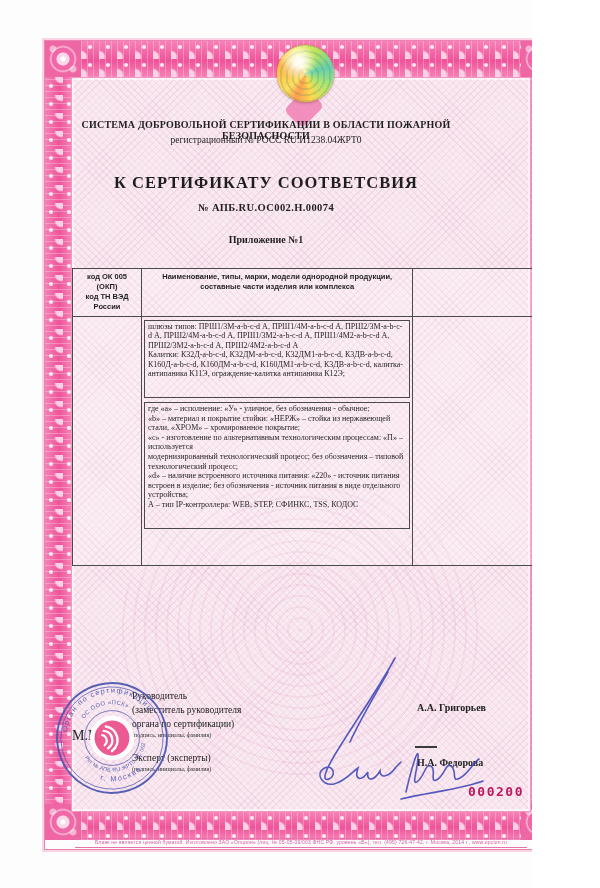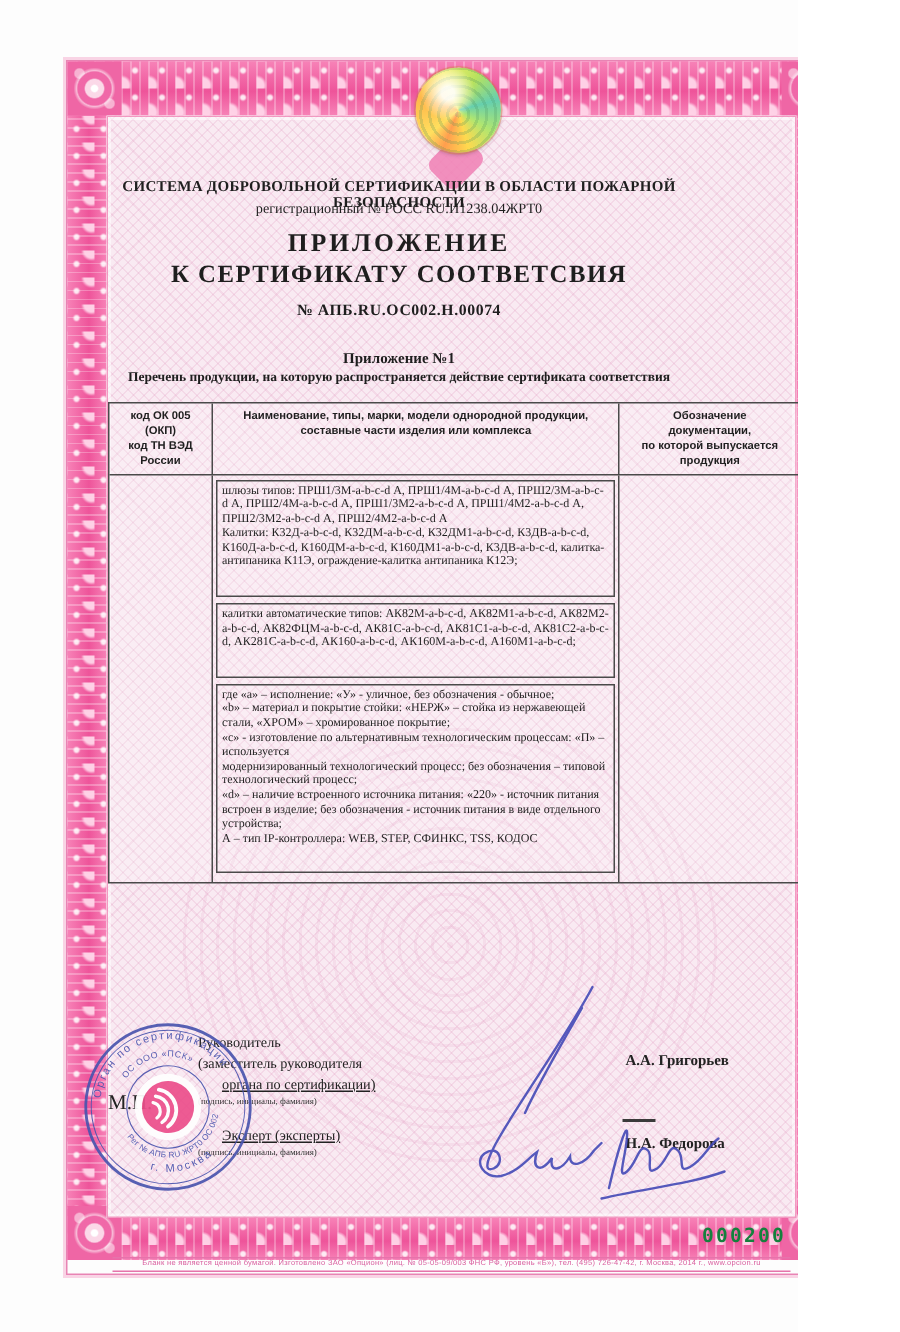--- a/index.html
+++ b/index.html
@@ -85,28 +85,28 @@
   .c2{width:59%;border-right:1px solid #4a4a4a;}
   .c3{width:26%;}
   .h-cell{font:bold 7.5px "Liberation Sans",sans-serif;text-align:center;white-space:pre-line;line-height:1.35;color:#1f1f1f;}
   .t-body{min-height:248px;}
   .blocks{padding:1px 0 0 0;width:100%;}
   .block{border:1px solid #4a4a4a;margin:0 1px 4px 1px;padding:1px 3px 18px 3px;
     font-size:8px;line-height:1.2;white-space:pre-line;color:#1f1f1f;}
   
   .mp-label{position:absolute;left:72px;top:728px;font-size:14px;z-index:3;}
   .leader-block{position:absolute;left:132px;top:689px;font-size:9.5px;line-height:14px;z-index:3;}
-  .u{text-decoration:underline;margin-left:16px;}
+  .u{}
   .sig-note{font-size:6px;line-height:8px;color:#333;}
   .expert-block{position:absolute;left:132px;top:752px;font-size:9.5px;line-height:13px;z-index:3;}
   .name{position:absolute;left:417px;font-weight:bold;font-size:10px;z-index:3;}
   .name-1{top:702px;} .name-2{top:757px;}
   .sig-dash{position:absolute;left:415px;top:746px;width:22px;height:1.5px;background:#3a3a3a;z-index:3;}
-  .serial{position:absolute;left:468px;top:817px;font:bold 13px "DejaVu Sans Mono",monospace;
-    letter-spacing:1.5px;color:#15803d;z-index:3;}
+  .serial{position:absolute;left:468px;top:784px;font:bold 13px "DejaVu Sans Mono",monospace;
+    letter-spacing:1.5px;color:#be185d;z-index:3;}
   
   .stamp{position:absolute;left:54px;top:680px;width:116px;height:116px;z-index:4;
     transform:rotate(-14deg);opacity:.92;}
   .sig-svg{position:absolute;left:300px;top:640px;width:200px;height:170px;z-index:5;}
 </style>
 </head>
 <body>
 
 <div id="page">
 
@@ -123,46 +123,39 @@
     <div class="microprint">Бланк не является ценной бумагой. Изготовлено ЗАО «Опцион» (лиц. № 05-05-09/003 ФНС РФ, уровень «Б»), тел. (495) 726-47-42, г. Москва, 2014 г., www.opcion.ru</div>
   </div>
 
   <div class="watermark"></div>
 
   <div class="holo-base"></div>
   <div class="hologram"></div>
 
   <div class="ctext sys-line">СИСТЕМА ДОБРОВОЛЬНОЙ СЕРТИФИКАЦИИ В ОБЛАСТИ ПОЖАРНОЙ БЕЗОПАСНОСТИ</div>
   <div class="ctext reg-line">регистрационный № РОСС RU.И1238.04ЖРТ0</div>
-  <div class="ctext title1">ПРИЛОЖЕНИЕ</div>
   <div class="ctext title2">К СЕРТИФИКАТУ СООТВЕТСВИЯ</div>
   <div class="ctext cert-no">№ АПБ.RU.ОС002.Н.00074</div>
   <div class="ctext annex-title">Приложение №1</div>
-  <div class="ctext annex-sub">Перечень продукции, на которую распространяется действие сертификата соответствия</div>
 
   <div class="cert-table">
     <div class="t-row t-head">
       <div class="t-cell c1 h-cell">код ОК 005
 (ОКП)
 код ТН ВЭД
 России</div>
       <div class="t-cell c2 h-cell">Наименование, типы, марки, модели однородной продукции,
 составные части изделия или комплекса</div>
-      <div class="t-cell c3 h-cell">Обозначение
-документации,
-по которой выпускается
-продукция</div>
     </div>
     <div class="t-row t-body">
       <div class="t-cell c1"></div>
       <div class="t-cell c2" style="padding:2px 1px;">
         <div class="blocks">
           <div class="block">шлюзы типов: ПРШ1/3М-a-b-c-d А,  ПРШ1/4М-a-b-c-d А, ПРШ2/3М-a-b-c-d А, ПРШ2/4М-a-b-c-d А, ПРШ1/3М2-a-b-c-d А, ПРШ1/4М2-a-b-c-d А, ПРШ2/3М2-a-b-c-d А, ПРШ2/4М2-a-b-c-d А
 Калитки: К32Д-a-b-c-d, К32ДМ-a-b-c-d, К32ДМ1-a-b-c-d, К3ДВ-a-b-c-d, К160Д-a-b-c-d, К160ДМ-a-b-c-d, К160ДМ1-a-b-c-d, К3ДВ-a-b-c-d, калитка-антипаника К11Э, ограждение-калитка антипаника К12Э;</div>
-          <div class="block">калитки автоматические типов: АК82М-a-b-c-d, АК82М1-a-b-c-d, АК82М2-a-b-c-d, АК82ФЦМ-a-b-c-d, АК81С-a-b-c-d, АК81С1-a-b-c-d, АК81С2-a-b-c-d, АК281С-a-b-c-d, АК160-a-b-c-d, АК160М-a-b-c-d, А160М1-a-b-c-d;</div>
           <div class="block">где «а» – исполнение: «У» - уличное, без обозначения - обычное;
 «b» – материал и покрытие стойки: «НЕРЖ» – стойка из нержавеющей стали, «ХРОМ» – хромированное покрытие;
 «с» -  изготовление по альтернативным технологическим процессам: «П» – используется
 модернизированный технологический процесс; без обозначения – типовой технологический процесс;
 «d» – наличие встроенного источника питания: «220» - источник питания встроен в изделие; без обозначения - источник питания в виде отдельного устройства;
 А – тип IP-контроллера: WEB, STEP, СФИНКС, TSS, КОДОС</div>
         </div>
       </div>
       <div class="t-cell c3"></div>
     </div>

